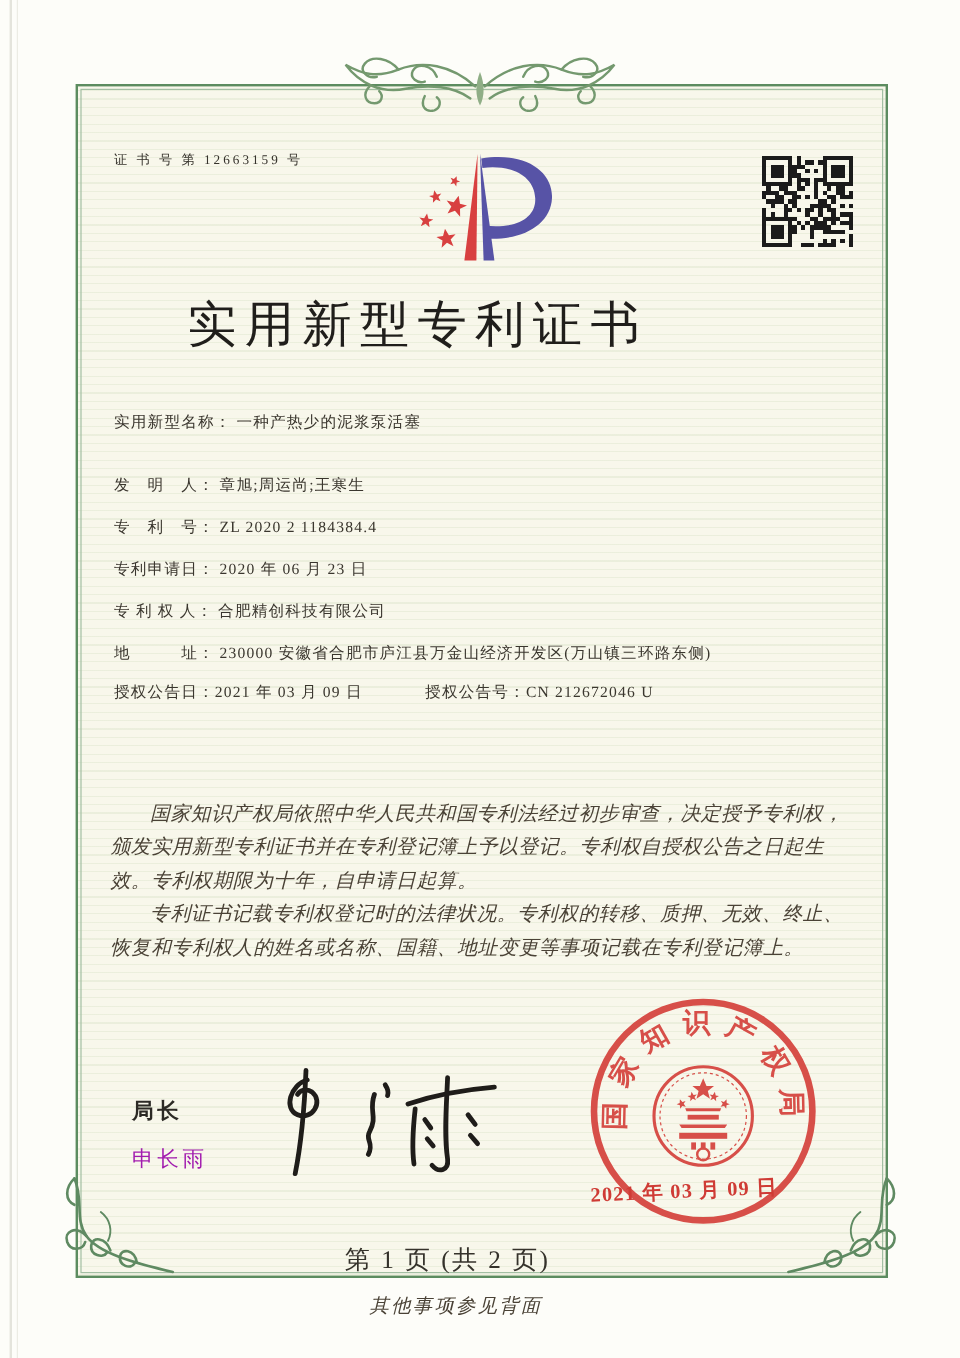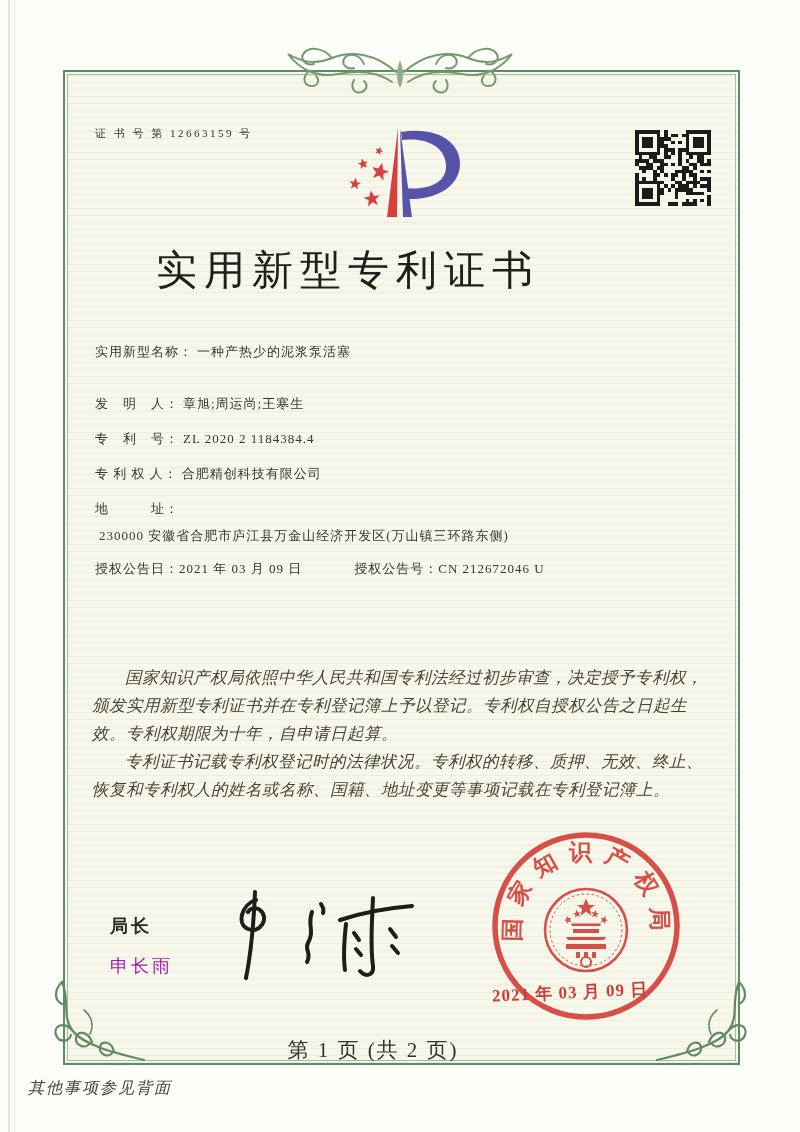--- a/index.html
+++ b/index.html
@@ -39,21 +39,21 @@
   .title{
     position:absolute;left:63px;top:243px;width:570px;text-align:center;
     font-size:41px;letter-spacing:7px;color:#201e1b;font-weight:500;
   }
 
   .fields{position:absolute;left:95px;top:338px;width:580px;font-size:13px;color:#3a362e;}
   .row{display:flex;line-height:27px;margin-bottom:8px;letter-spacing:1px;}
   .row .lab{white-space:pre;flex:none;}
   .row .val{margin-left:4px;max-width:460px;}
   .row.first{margin-bottom:25px;}
-  .row.addr{margin-bottom:6px;flex-direction:column;}
+  .row.addr{margin-bottom:6px;}
   .grant{display:flex;line-height:27px;letter-spacing:1px;}
   .grant .pair2{margin-left:52px;}
 
   .paras{
     position:absolute;left:92px;top:664px;width:620px;
     font-size:16.5px;line-height:28px;color:#4a4236;font-style:italic;
   }
   .paras p{margin:0;text-indent:2em;letter-spacing:0.5px;}
 
   .signer-title{position:absolute;left:110px;top:914px;font-size:18px;letter-spacing:3px;color:#2c2a25;font-family:"Liberation Sans","DejaVu Sans",sans-serif;font-weight:bold;}
@@ -61,21 +61,21 @@
   #signature{position:absolute;left:222px;top:886px;}
 
   #seal{position:absolute;left:488px;top:828px;opacity:0.93;}
   .seal-date{
     position:absolute;left:492px;top:981px;width:160px;
     color:#cf3b35;font-size:17px;font-weight:bold;letter-spacing:1px;
     transform:rotate(-2.5deg);white-space:nowrap;
   }
 
   .page-num{position:absolute;left:63px;top:1036px;width:620px;text-align:center;font-size:21px;letter-spacing:2px;color:#35322b;}
-  .back-note{position:absolute;left:0;top:1078px;width:760px;text-align:left;font-size:16px;font-style:italic;letter-spacing:2px;color:#4a4236;margin-left:28px;}
+  .back-note{position:absolute;left:0;top:1078px;width:760px;text-align:center;font-size:16px;font-style:italic;letter-spacing:2px;color:#4a4236;}
 </style>
 </head>
 <body>
 
 <div class="scan-edge"></div>
 <div class="scan-edge2"></div>
 
 <div class="frame">
   <div class="frame-inner"></div>
 </div>
@@ -383,20 +383,24 @@
   </div>
   <div class="row">
     <span class="lab">发　明　人：</span>
     <span class="val">章旭;周运尚;王寒生</span>
   </div>
   <div class="row">
     <span class="lab">专　利　号：</span>
     <span class="val">ZL 2020 2 1184384.4</span>
   </div>
   <div class="row">
+    <span class="lab">专利申请日：</span>
+    <span class="val">2020 年 06 月 23 日</span>
+  </div>
+  <div class="row">
     <span class="lab">专 利 权 人：</span>
     <span class="val">合肥精创科技有限公司</span>
   </div>
   <div class="row addr">
     <span class="lab">地　　　址：</span>
     <span class="val">230000 安徽省合肥市庐江县万金山经济开发区(万山镇三环路东侧)</span>
   </div>
   <div class="grant">
     <span class="lab">授权公告日：</span>
     <span>2021 年 03 月 09 日</span>

